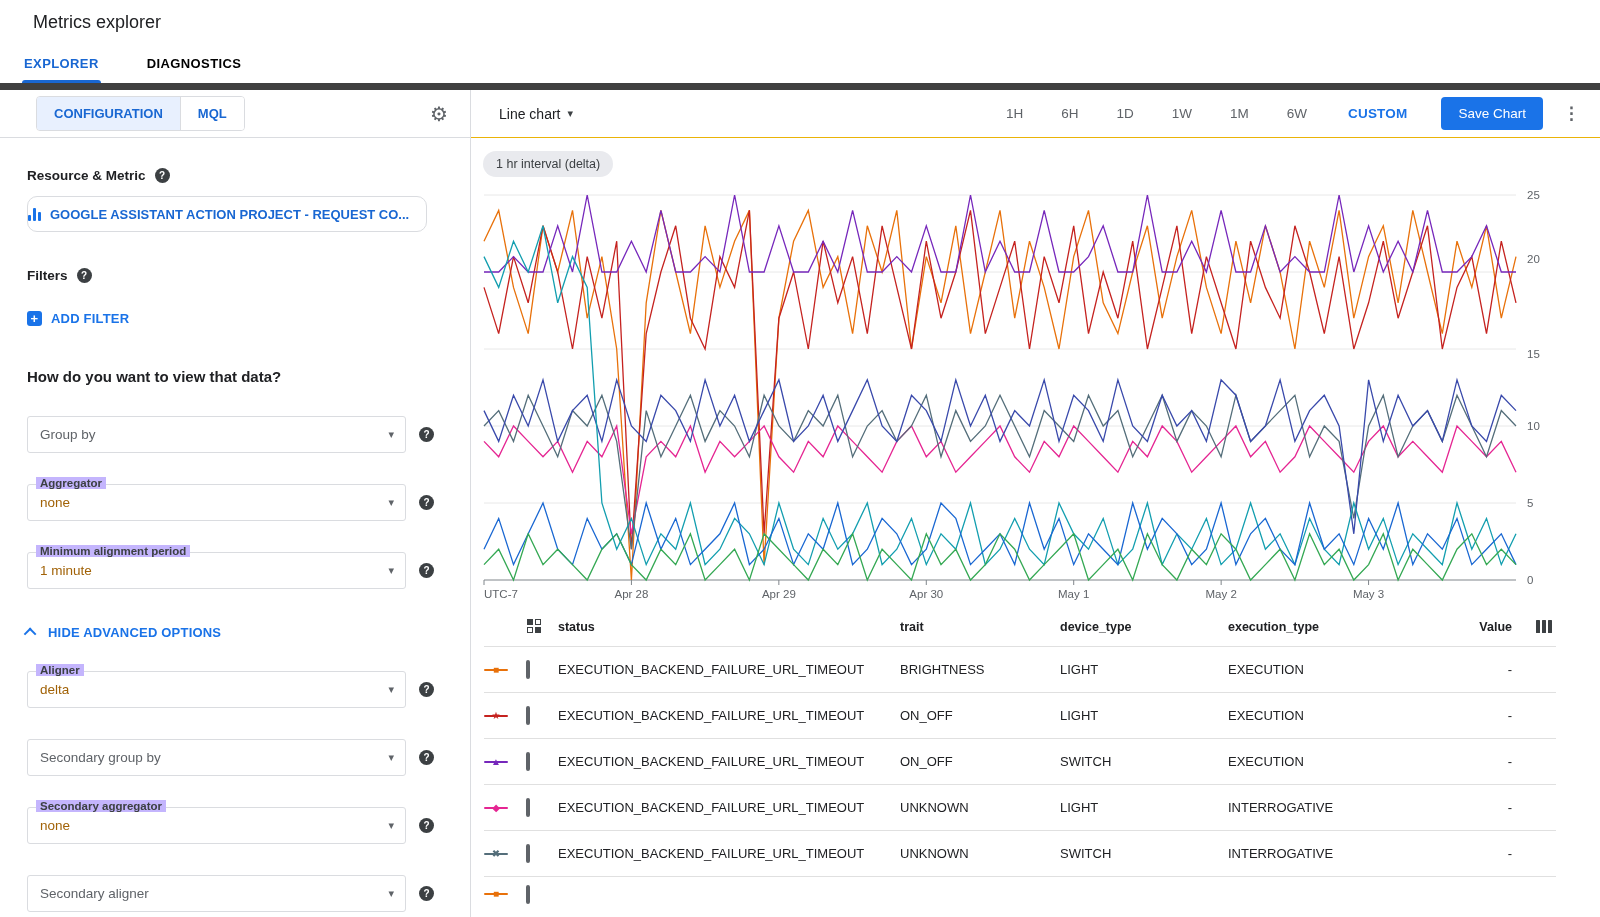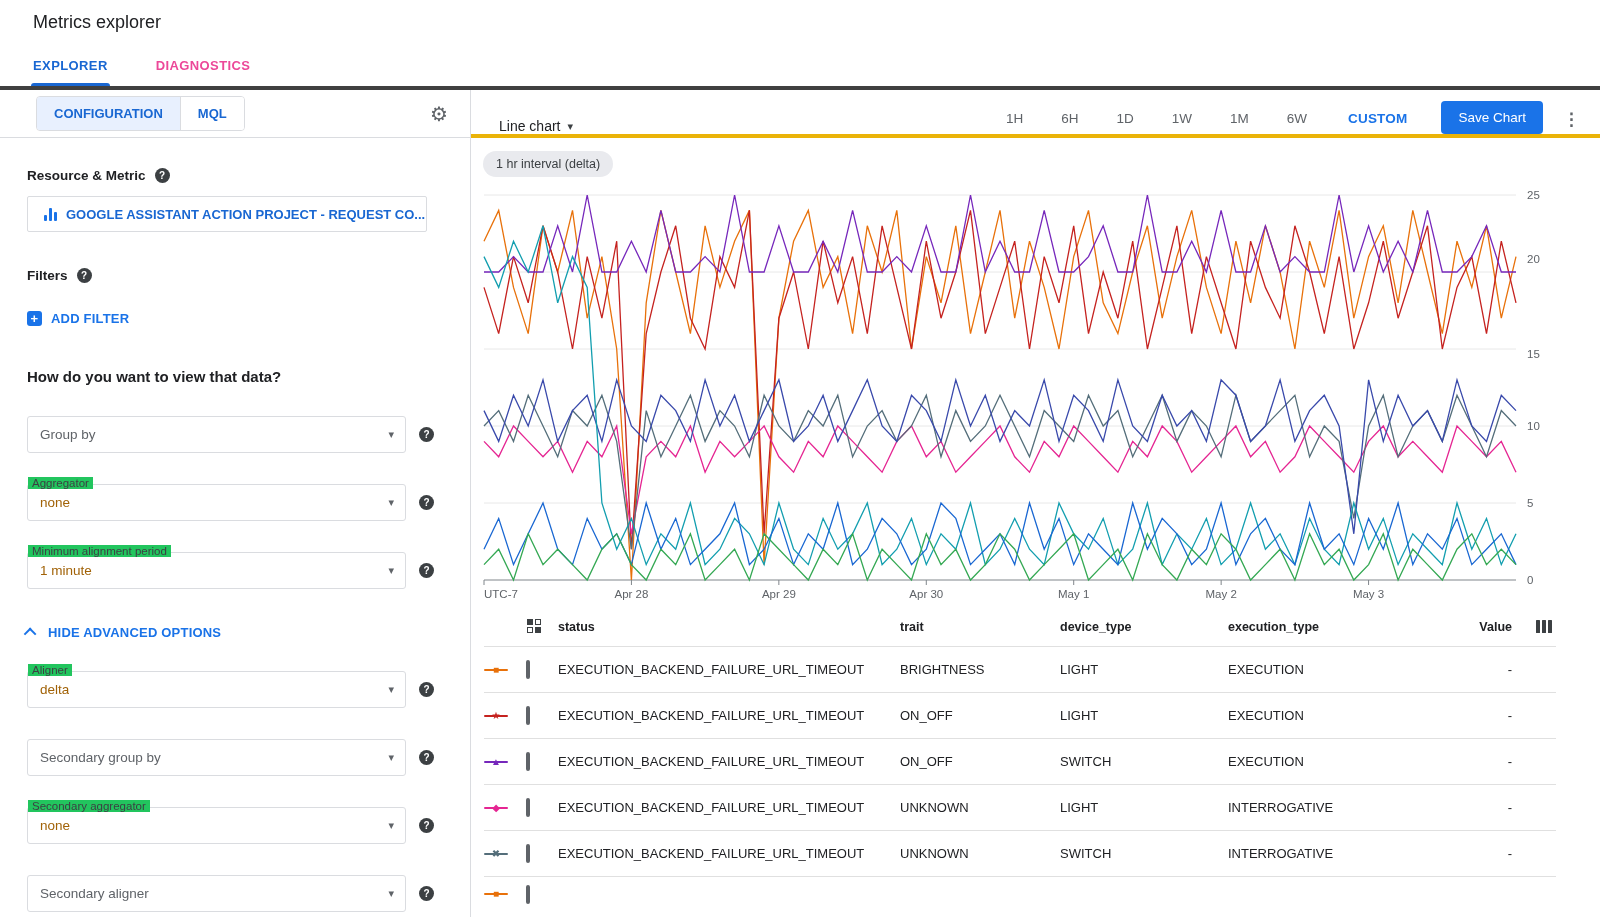--- a/index.html
+++ b/index.html
@@ -1,67 +1,67 @@
 <!DOCTYPE html>
 <html><head>
 <meta charset="utf-8">
 <style>
   *{box-sizing:border-box;margin:0;padding:0}
   html,body{width:1600px;height:917px;overflow:hidden;background:#fff;
     font-family:"Liberation Sans",sans-serif;color:#202124}
   
   .titlebar{height:44px;display:flex;align-items:center;padding-left:33px;font-size:18px}
-  .tabbar{height:46px;border-bottom:4px solid #404040;display:flex;padding-left:9px}
+  .tabbar{height:46px;border-bottom:7px solid #404040;display:flex;}
   .tab{padding:0 24px;display:flex;align-items:center;font-size:13px;font-weight:bold;
-    letter-spacing:.4px;color:#ec4899;position:relative;cursor:pointer}
+    letter-spacing:.4px;color:#000000;position:relative;cursor:pointer}
   .tab.active{color:#1967d2}
   .tab.active::after{content:"";position:absolute;left:22px;right:22px;bottom:0;height:3px;
     background:#1967d2;border-radius:3px 3px 0 0}
   .content{display:flex;height:827px}
   
   .sidebar{width:471px;flex:none;border-right:1px solid #dadce0;overflow:hidden}
   .sidebar-header{height:48px;border-bottom:1px solid #dadce0;display:flex;align-items:center;
     justify-content:space-between;padding:0 22px 0 36px}
   .seg{display:flex;border:1px solid #dadce0;border-radius:4px;overflow:hidden}
   .seg-btn{padding:9px 17px;font-size:13px;font-weight:bold;color:#1967d2;background:#fff;
     border:none;cursor:pointer;font-family:inherit}
   .seg-btn.active{background:#e8f0fe}
   .seg-btn + .seg-btn{border-left:1px solid #dadce0}
   .gear{font-size:20px;color:#5f6368;cursor:pointer;line-height:1}
   .sidebar-body{padding:30px 36px 0 27px}
   .section-label{font-size:13.5px;font-weight:bold;display:flex;align-items:center;gap:9px}
   .help{width:15px;height:15px;border-radius:50%;background:#3c4043;color:#fff;font-size:10px;
     display:inline-flex;align-items:center;justify-content:center;font-weight:bold;flex:none;cursor:pointer}
-  .metric-btn{margin-top:13px;width:400px;height:36px;border:1px solid #dadce0;border-radius:2px;
-    display:flex;align-items:center;gap:9px;padding:0 16px;color:#1967d2;font-size:13px;
+  .metric-btn{margin-top:13px;width:400px;height:36px;border:1px solid #dadce0;border-radius:10px;
+    display:flex;align-items:center;gap:9px;padding:0 0;color:#1967d2;font-size:13px;
     font-weight:bold;background:#fff;cursor:pointer;white-space:nowrap;overflow:hidden;font-family:inherit}
   .bars-icon{display:inline-flex;align-items:flex-end;gap:2px;height:13px;flex:none}
   .bars-icon i{width:3px;background:#1a73e8;display:block;border-radius:1px}
   .filters-label{margin-top:36px}
   .add-filter{margin-top:28px;display:flex;align-items:center;gap:9px;color:#1a73e8;font-size:13px;
     font-weight:bold;letter-spacing:.2px;background:none;border:none;cursor:pointer;font-family:inherit}
   .plus-icon{width:15px;height:15px;background:#1a73e8;border-radius:3px;color:#fff;display:flex;
     align-items:center;justify-content:center;font-size:13px;line-height:1}
   .question{margin-top:42px;font-size:15px;font-weight:bold}
   .fields{margin-top:6px}
   .field-row{display:flex;align-items:center;gap:13px;margin-top:31px}
   .field-box{position:relative;width:400px;height:37px;border:1px solid #dadce0;border-radius:3px;
     display:flex;align-items:center;padding:0 34px 0 12px;font-size:13.5px;cursor:pointer;background:#fff}
-  .field-label{position:absolute;top:-8px;left:0;background:#22c55e;padding:0 4px;font-size:11.5px;
-    font-weight:normal;color:#3c4043;white-space:nowrap}
+  .field-label{position:absolute;top:-8px;left:8px;background:#c4b5fd;padding:0 4px;font-size:11.5px;
+    font-weight:bold;color:#3c4043;white-space:nowrap}
   .field-value{color:#a16207;overflow:hidden;white-space:nowrap}
   .field-value.placeholder{color:#5f6368}
   .caret{position:absolute;right:11px;color:#5f6368;font-size:11px}
   .advanced-toggle{margin-top:36px;display:flex;align-items:center;gap:12px;color:#1a73e8;
     font-size:13px;font-weight:bold;letter-spacing:.2px;background:none;border:none;cursor:pointer;font-family:inherit}
   .chev-up{width:9px;height:9px;border-left:2px solid #1a73e8;border-top:2px solid #1a73e8;
     transform:rotate(45deg) translateY(2px)}
   
   .main{flex:1;display:flex;flex-direction:column;overflow:hidden}
-  .toolbar{height:48px;flex:none;border-bottom:4px solid #eab308;display:flex;align-items:flex-end;
+  .toolbar{height:48px;flex:none;border-bottom:1px solid #eab308;display:flex;align-items:center;
     padding:0 14px 0 28px}
   .chart-type{display:flex;align-items:center;gap:7px;font-size:14px;color:#202124;background:none;
     border:none;cursor:pointer;font-family:inherit}
   .chart-type .caret2{font-size:11px;color:#3c4043}
   .ranges{margin-left:auto;display:flex;align-items:center}
   .range-btn{background:none;border:none;font-family:inherit;font-size:13.5px;color:#5f6368;
     padding:8px 19px;cursor:pointer}
   .custom-btn{background:none;border:none;font-family:inherit;font-size:13.5px;color:#1a73e8;
     font-weight:bold;letter-spacing:.2px;padding:8px 22px;cursor:pointer}
   .save-btn{margin:0 14px 0 12px;background:#1a73e8;color:#fff;border:none;border-radius:4px;

